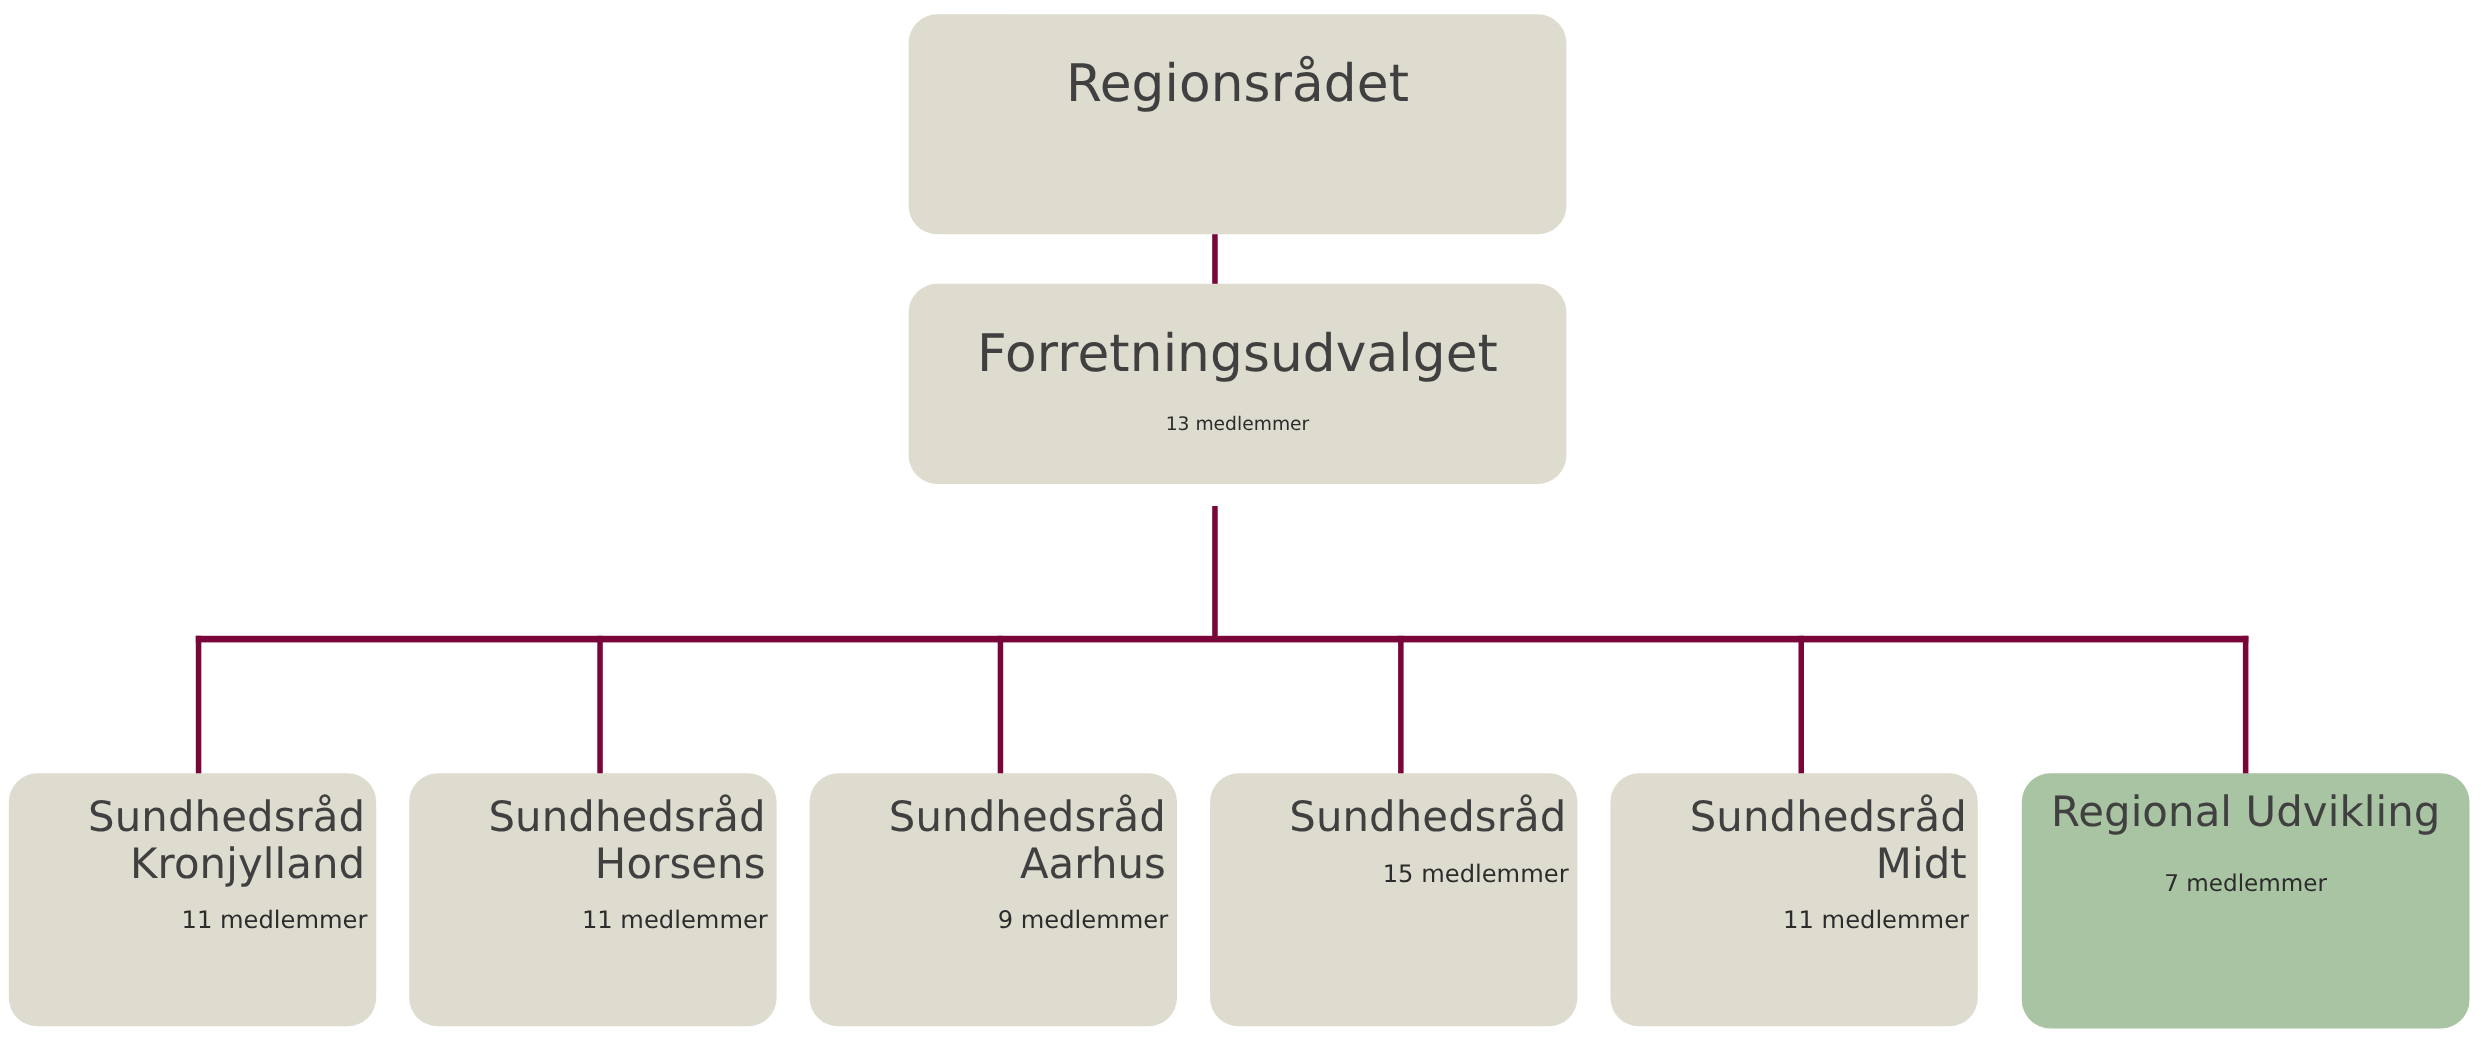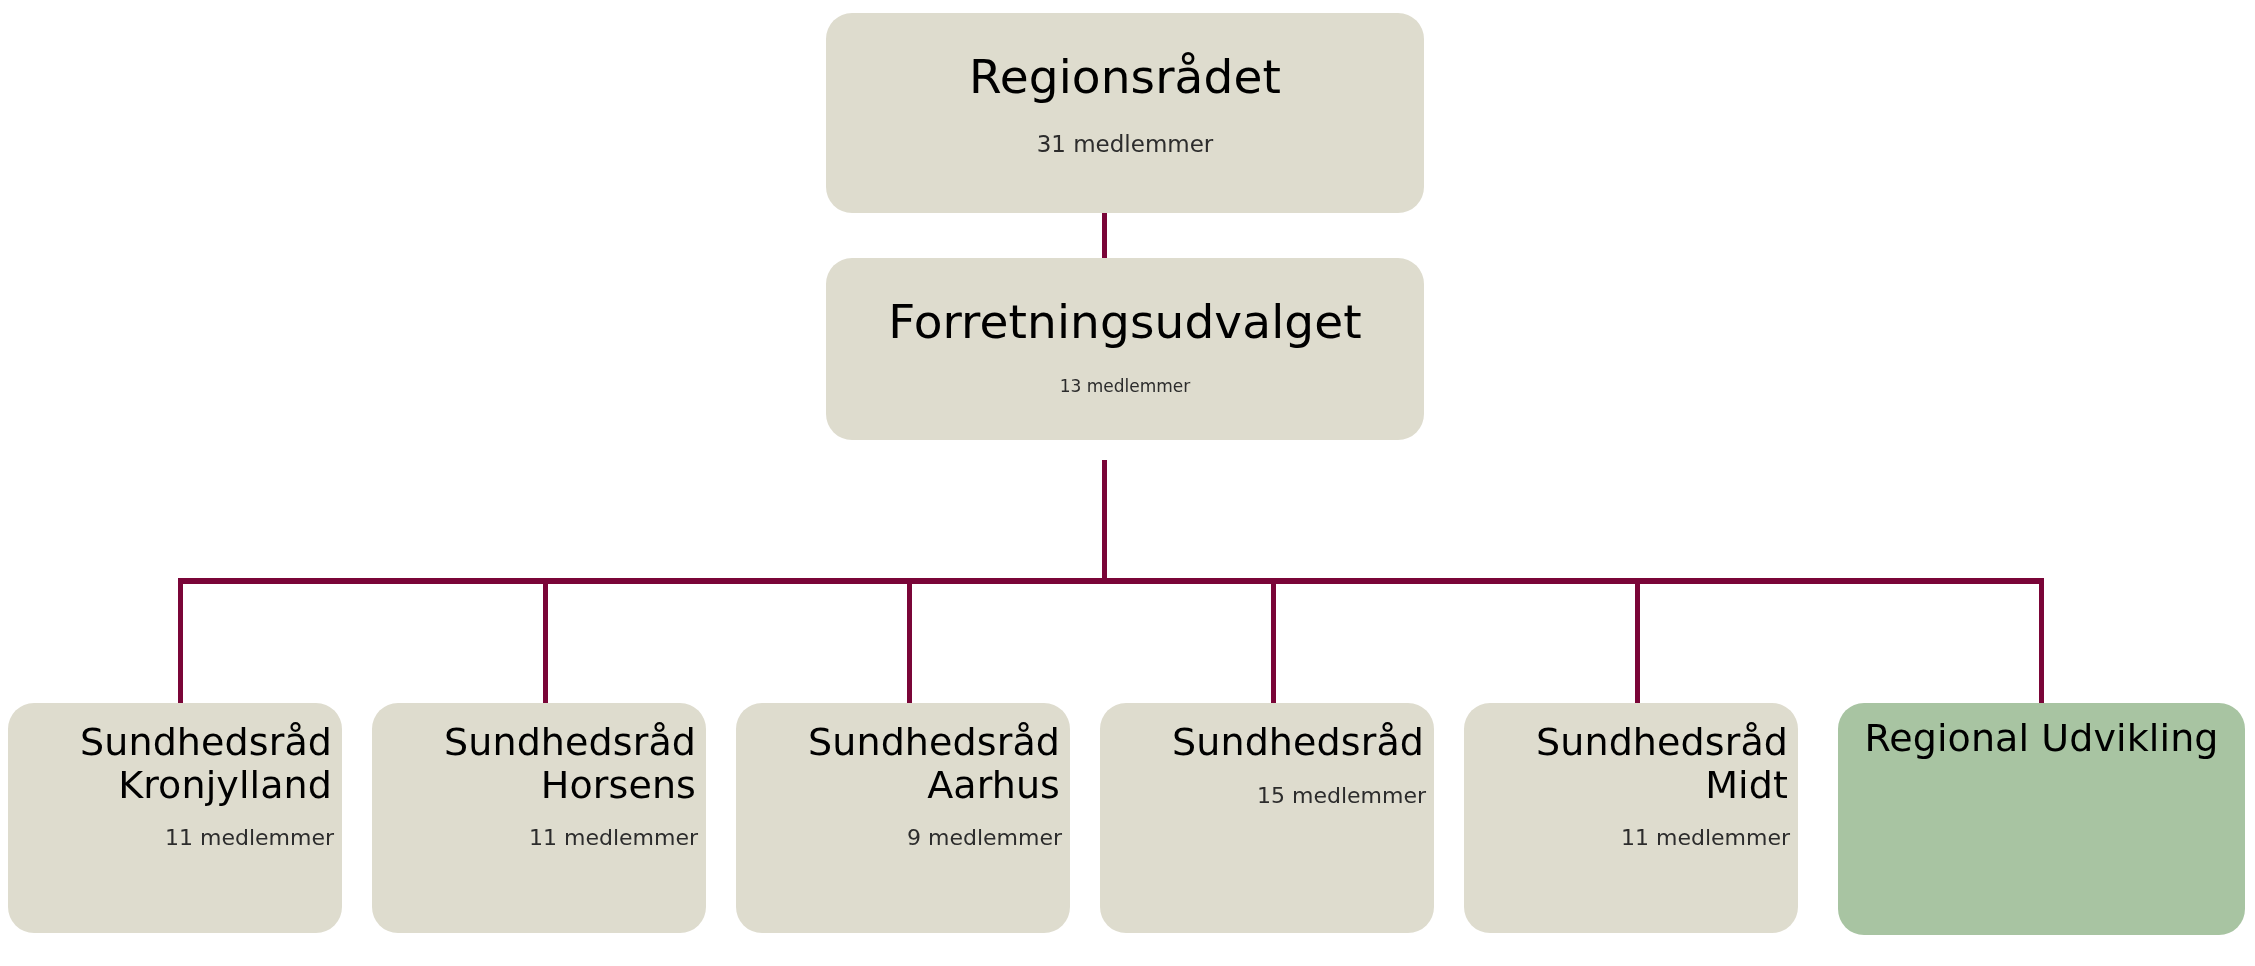--- a/index.html
+++ b/index.html
@@ -38,21 +38,21 @@
     display: flex;
     flex-direction: column;
     align-items: center;
     justify-content: flex-start;
     text-align: center;
     padding: 0;
   }
   .node.green { background: #a8c4a2; }
 
   .node-title {
-    color: #000000;
+    color: #404040;
     font-weight: 400;
     letter-spacing: 0.1px;
     line-height: 1.12;
     width: 100%;
     padding: 0 10px;
     box-sizing: border-box;
   }
   .node-sub {
     color: #2c2c2c;
     font-weight: 400;
@@ -111,21 +111,20 @@
 
   <div class="connector v-line" style="left:178px; top:578px; height:128px;"></div>
   <div class="connector v-line" style="left:543px; top:578px; height:128px;"></div>
   <div class="connector v-line" style="left:907px; top:578px; height:128px;"></div>
   <div class="connector v-line" style="left:1271px; top:578px; height:128px;"></div>
   <div class="connector v-line" style="left:1635px; top:578px; height:128px;"></div>
   <div class="connector v-line" style="left:2039px; top:578px; height:128px;"></div>
 
   <div class="node" id="node-regionsraadet">
     <div class="node-title">Regionsrådet</div>
-    <div class="node-sub">31 medlemmer</div>
   </div>
 
   <div class="node" id="node-forretningsudvalget">
     <div class="node-title">Forretningsudvalget</div>
     <div class="node-sub">13 medlemmer</div>
   </div>
 
   <div class="node council" id="node-kronjylland">
     <div class="node-title">
       <span>Sundhedsråd</span><br>
@@ -160,15 +159,16 @@
   <div class="node council" id="node-midt">
     <div class="node-title">
       <span>Sundhedsråd</span><br>
       <span>Midt</span>
     </div>
     <div class="node-sub">11 medlemmer</div>
   </div>
 
   <div class="node green" id="node-regional-udvikling">
     <div class="node-title">Regional Udvikling</div>
+    <div class="node-sub">7 medlemmer</div>
   </div>
 
 </div>
 
 </body></html>

